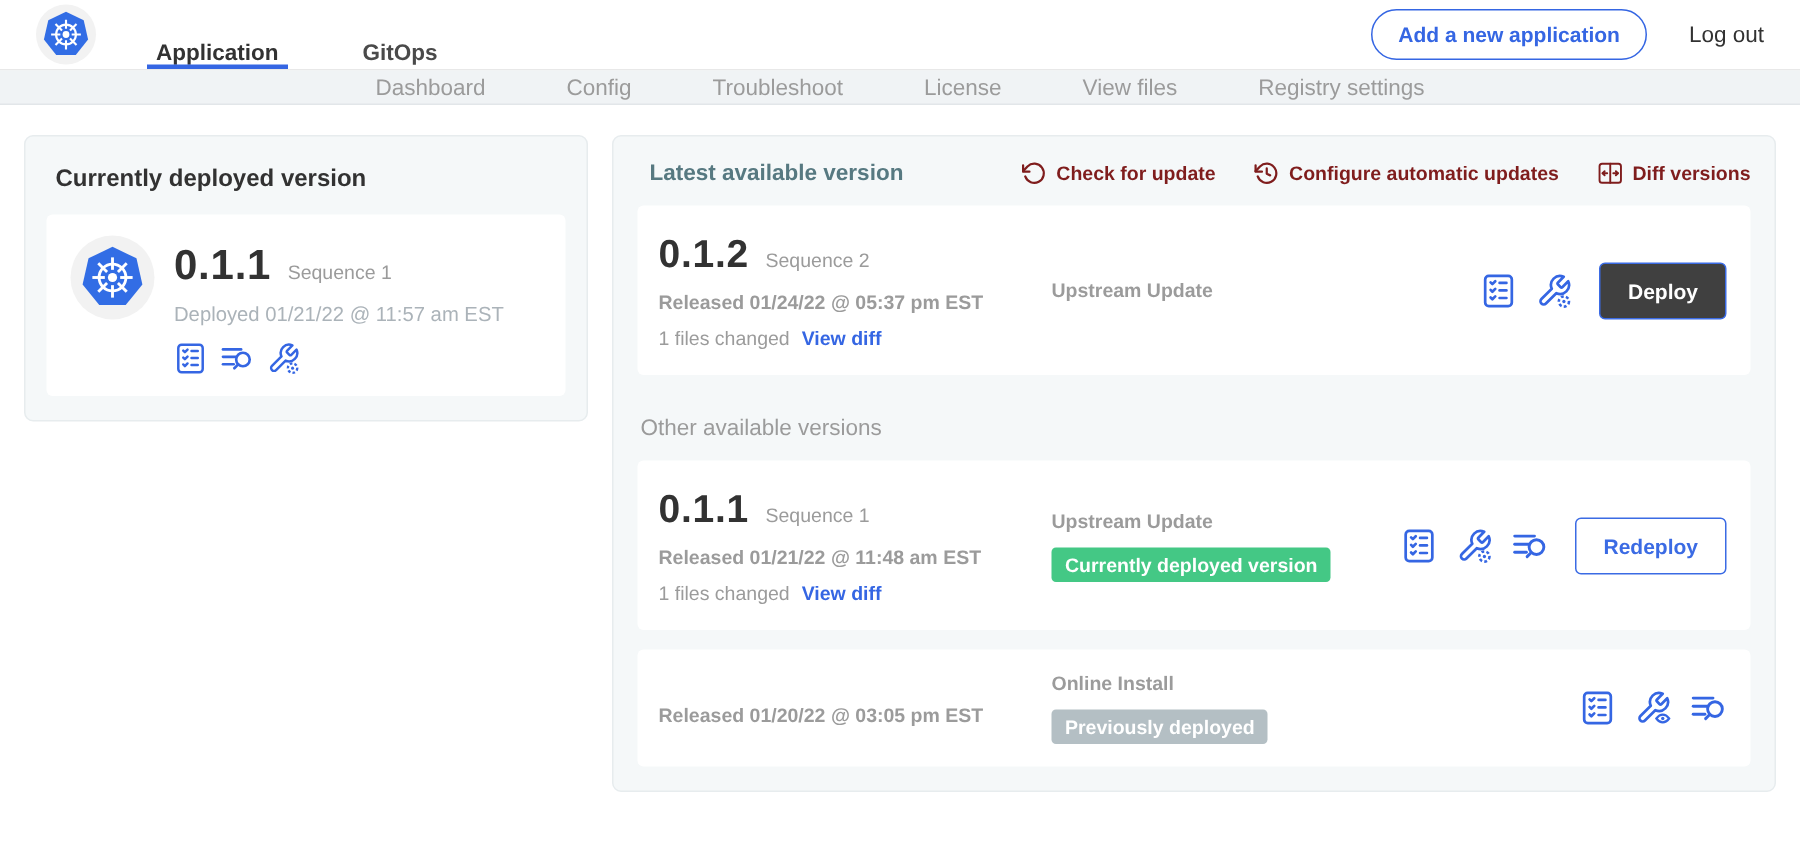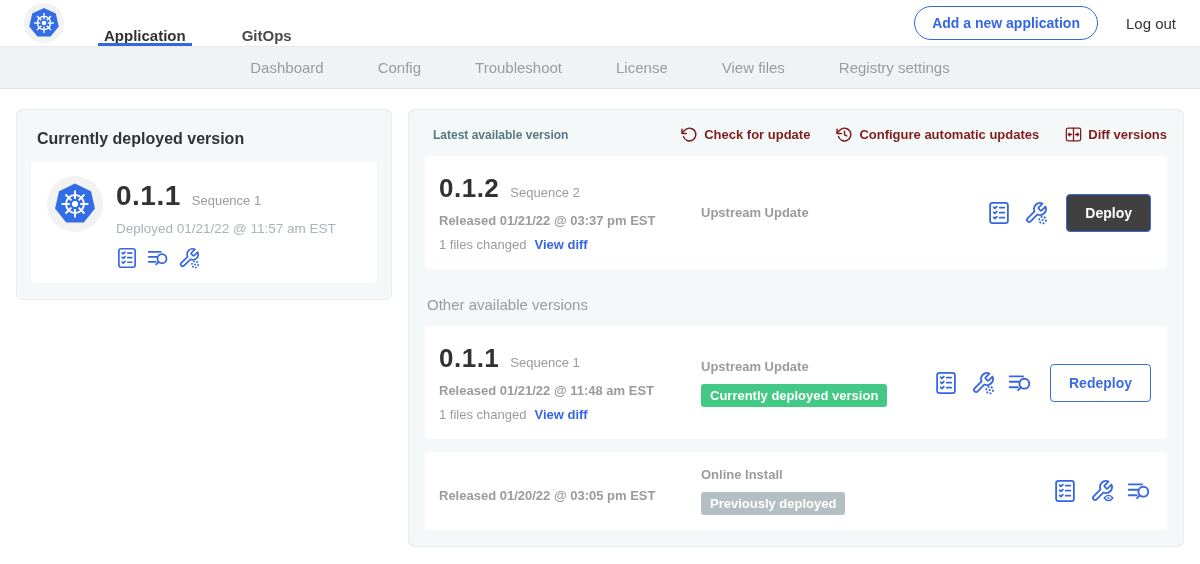--- a/index.html
+++ b/index.html
@@ -18,21 +18,21 @@
   .top-tab.active::after { content: ""; position: absolute; left: 0; right: 0; bottom: 0;
     height: 3px; background: #3566e3; }
   .top-spacer { flex: 1; }
   .pill-btn { align-self: center; border: 1.5px solid #3566e3; color: #3566e3; background: #fff;
     font-size: 14px; font-weight: 700; border-radius: 17px; padding: 8px 17px; cursor: pointer;
     font-family: inherit; }
   .logout { align-self: center; margin-left: 28px; font-size: 15px; font-weight: 500;
     color: #323232; cursor: pointer; }
 
   
-  .subnav { height: 42px; background: #f0f3f5; border-bottom: 1px solid #e2e6e9;
+  .subnav { height: 23px; background: #f0f3f5; border-bottom: 1px solid #e2e6e9;
     display: flex; justify-content: center; gap: 54px; }
   .sub-tab { position: relative; display: flex; align-items: center; font-size: 15px;
     color: #9b9b9b; font-weight: 500; cursor: pointer; }
   .sub-tab.active { color: #323232; font-weight: 700; }
   .sub-tab.active::after { content: ""; position: absolute; left: -2px; right: -2px; bottom: 0;
     height: 3px; background: #3566e3; }
 
   
   .main { display: flex; align-items: flex-start; gap: 16px; padding: 20px 16px 0 16px; }
   .panel { background: #f5f8f9; border: 1px solid #e7ecee; border-radius: 6px; }
@@ -48,21 +48,21 @@
   .ver-big { font-size: 28px; font-weight: 800; color: #323232; letter-spacing: .5px; }
   .seq { font-size: 13px; color: #9b9b9b; font-weight: 500; }
   .dep-date { font-size: 13.5px; color: #abb3b9; font-weight: 500; margin-top: 9px; }
   .icon-row { display: flex; align-items: center; gap: 9px; margin-top: 11px; }
   .icn { width: 22px; height: 22px; color: #3566e3; cursor: pointer; }
   .icn24 { width: 24px; height: 24px; color: #3566e3; cursor: pointer; }
 
   
   .updates-panel { flex: 1; padding: 14px 16px 16px; }
   .up-header { display: flex; align-items: center; justify-content: space-between; padding: 2px 0 0 8px; }
-  .up-title { font-size: 12px; font-weight: 600; color: #577981; }
+  .up-title { font-size: 15px; font-weight: 600; color: #577981; }
   .up-actions { display: flex; align-items: center; gap: 26px; }
   .link-action { display: flex; align-items: center; gap: 6px; color: #7f1d1d; font-size: 13px;
     font-weight: 700; cursor: pointer; }
   .link-action .a-icn { width: 17px; height: 17px; }
 
   .vcard { background: #fff; border-radius: 4px; margin-top: 13px; padding: 17px 14px;
     display: grid; grid-template-columns: 262px 1fr auto; align-items: center; }
   .vc-left .ver-big { font-size: 26px; }
   .released { font-size: 13px; color: #9b9b9b; font-weight: 600; margin-top: 9px; }
   .files-row { font-size: 13px; color: #9b9b9b; margin-top: 9px; display: flex; gap: 8px; }
@@ -246,21 +246,21 @@
         </div>
       </div>
     </div>
 
     <div class="vcard">
       <div class="vc-left">
         <div class="ver-row">
           <span class="ver-big">0.1.2</span>
           <span class="seq">Sequence 2</span>
         </div>
-        <div class="released">Released 01/21/22 @ 03:37 pm EST</div>
+        <div class="released">Released 01/24/22 @ 05:37 pm EST</div>
         <div class="files-row">
           <span>1 files changed</span>
           <span class="view-diff">View diff</span>
         </div>
       </div>
       <div class="vc-mid">
         <div class="source">Upstream Update</div>
       </div>
       <div class="vc-right">
         <svg class="icn24">

